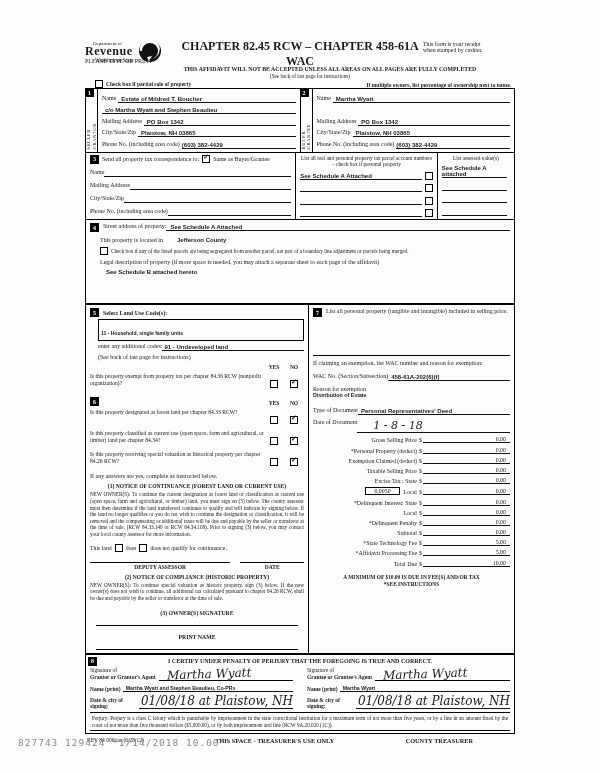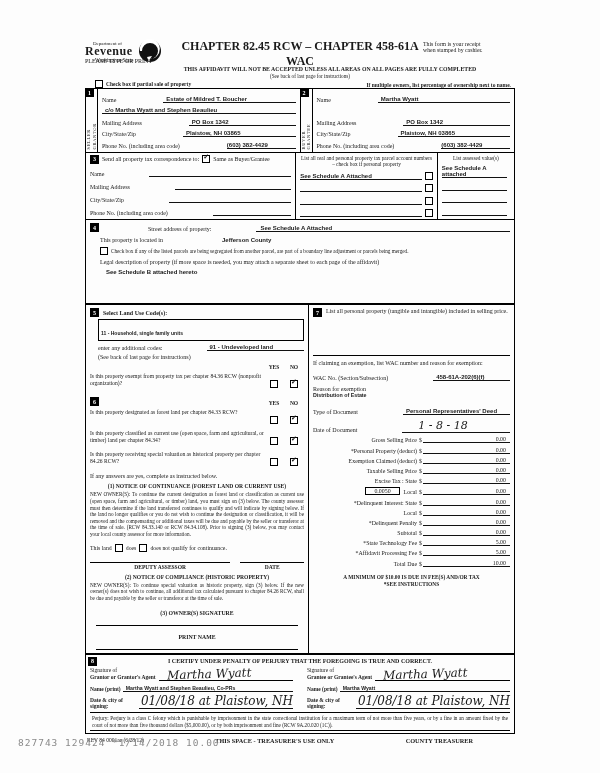--- a/index.html
+++ b/index.html
@@ -7,21 +7,21 @@
   .form{position:absolute;left:85px;top:25px;width:430px;}
   .tiny{font-size:5.2px;line-height:1.25;}
   .lbl{font-size:6px;}
   .b{font-weight:bold;}
   .val{font-family:"Liberation Sans","DejaVu Sans",sans-serif;font-weight:bold;font-size:6px;}
   .script{font-family:"DejaVu Serif",serif;font-style:italic;font-size:12px;line-height:1;transform:rotate(-2deg);white-space:nowrap;}
   .hand{font-family:"DejaVu Serif",serif;font-style:italic;font-size:12px;white-space:nowrap;}
   .cb{display:inline-block;width:6px;height:6px;border:1px solid #000;position:relative;vertical-align:middle;flex:none;background:#fff;font-size:7px;line-height:5px;text-align:center;}
   .cb span{position:absolute;left:0;top:-1px;font-weight:bold;}
   .secno{display:inline-flex;background:#000;color:#fff;min-width:9px;height:9px;align-items:center;justify-content:center;font-size:6px;font-weight:bold;flex:none;}
-  .fl{display:flex;align-items:flex-end;gap:45px;}
+  .fl{display:flex;align-items:flex-start;}
   .fline{flex:1;border-bottom:1px solid #111;min-height:7px;display:flex;align-items:flex-end;}
   
   .hdr{position:relative;height:54px;}
   .logo{position:absolute;left:0;top:16px;width:90px;}
   .logo .l1{font-size:5px;padding-left:8px;}
   .logo .l2{font-size:12px;font-weight:bold;letter-spacing:0.5px;line-height:0.9;}
   .logo .l3{font-size:5.5px;padding-left:10px;}
   .logo svg{position:absolute;left:52px;top:-2px;}
   .titleblk{position:absolute;left:95px;top:14px;width:240px;text-align:center;}
   .titleblk .t1{font-size:10px;font-weight:bold;}

